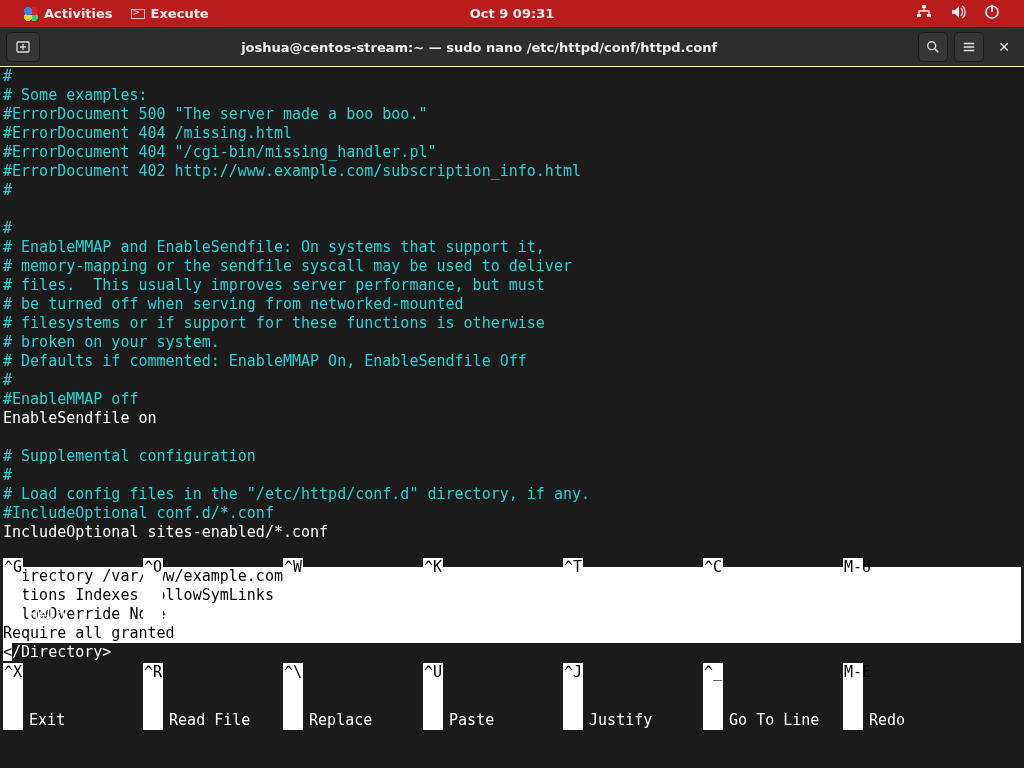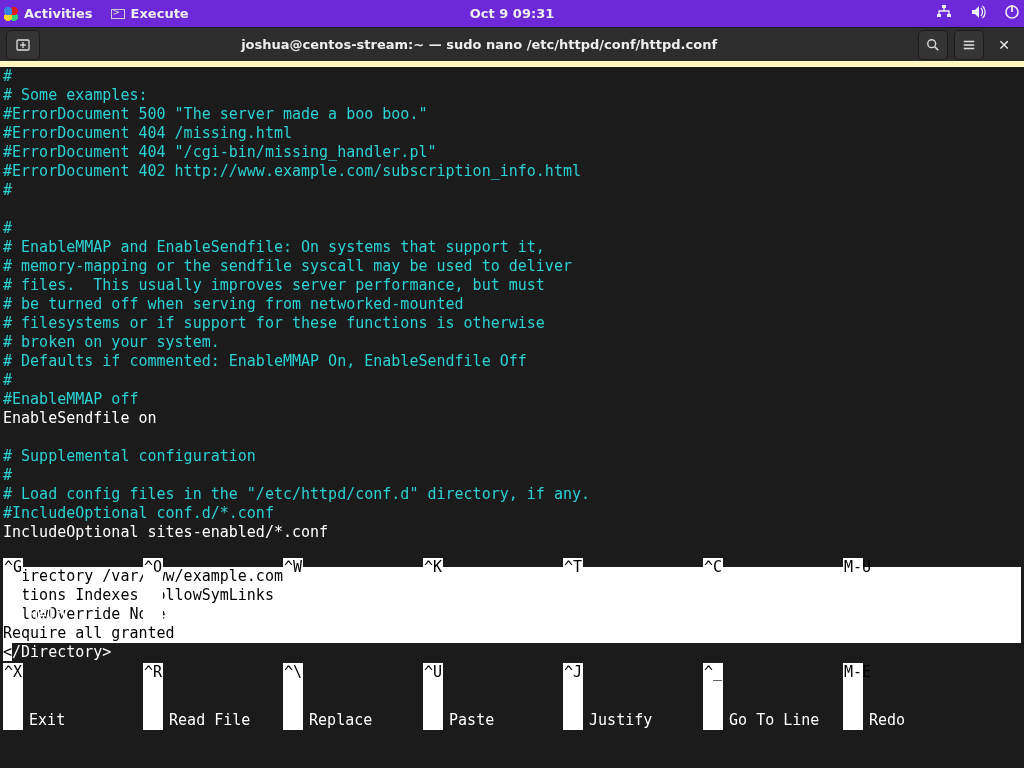--- a/index.html
+++ b/index.html
@@ -1,40 +1,40 @@
 <!DOCTYPE html>
 <html><head>
 <meta charset="utf-8">
 <style>
   * { margin: 0; padding: 0; box-sizing: border-box; }
   html, body { width: 1024px; height: 768px; overflow: hidden; background: #000; font-family: "DejaVu Sans", "Cantarell", sans-serif; }
 
   
   .topbar {
-    height: 27px; background: #6d28d9; color: #eee; display: flex;
+    height: 27px; background: #b91c1c; color: #eee; display: flex;
     align-items: center; font-size: 13px; font-weight: 600;
-    padding: 0 4px; justify-content: space-between;
+    padding: 0 24px; justify-content: space-between;
   }
   .topbar .left, .topbar .right { display: flex; align-items: center; gap: 18px; }
   .topbar .center { position: absolute; left: 50%; transform: translateX(-50%); }
   .topbar .item { display: flex; align-items: center; gap: 6px; cursor: pointer; }
   .footprint-icon { width: 14px; height: 14px; display: inline-block; background:
     radial-gradient(circle at 30% 30%, #3584e4 30%, transparent 31%),
     radial-gradient(circle at 70% 30%, #e01b24 30%, transparent 31%),
     radial-gradient(circle at 30% 70%, #f6d32d 30%, transparent 31%),
     radial-gradient(circle at 70% 70%, #33d17a 30%, transparent 31%); }
   .term-tb-icon { width:14px; height:10px; border:1px solid #ccc; position:relative; }
   .term-tb-icon:after { content:">"; position:absolute; left:1px; top:-3px; font-size:9px; color:#ccc; }
 
   .tray-icon { width:16px; height:16px; fill:#eee; }
 
   
   .win-header {
     height: 40px; background: #2d2d2d; border-top:1px solid #1b1b1b;
-    border-bottom:6px solid #fef9c3;
+    border-bottom:1px solid #fef9c3;
     display:flex; align-items:center; padding:0 6px; gap:6px;
   }
   .win-btn {
     width:34px; height:30px; border:1px solid #1b1b1b; border-radius:5px;
     background:#353535; display:flex; align-items:center; justify-content:center;
     color:#eee; cursor:pointer;
   }
   .win-btn.small { width:30px; }
   .win-title { flex:1; text-align:center; color:#eee; font-size:13px; font-weight:600; }
   .win-close { color:#eee; cursor:pointer; padding:0 8px; font-size:14px; }

